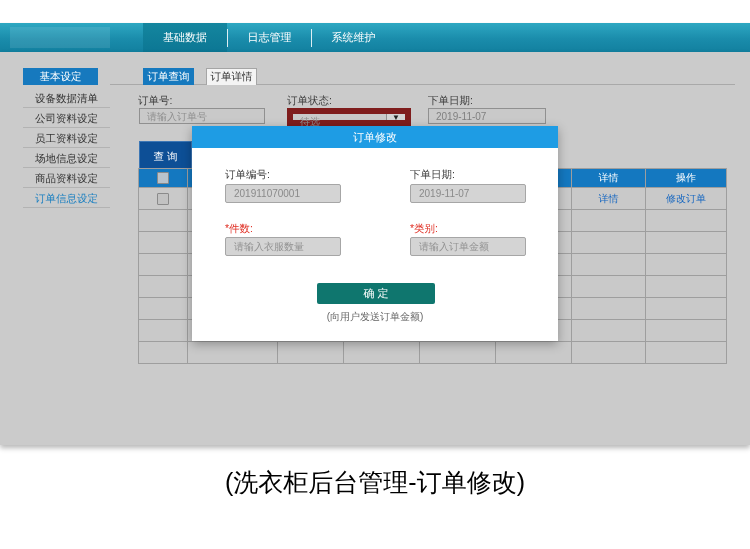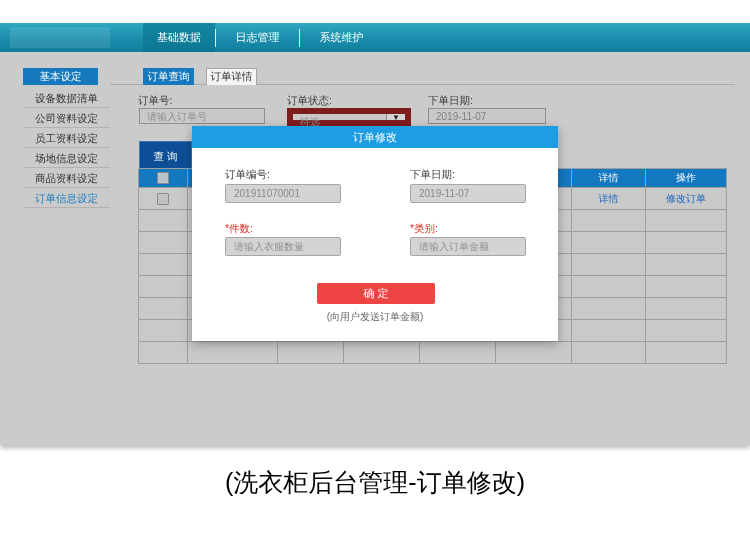--- a/index.html
+++ b/index.html
@@ -9,21 +9,21 @@
 
   
   .navbar { position:absolute; left:0; top:23px; width:750px; height:29px;
             background:linear-gradient(to bottom,#2ea8c2 0%,#1a8cab 55%,#12809f 100%);
             box-shadow:0 1px 2px rgba(0,0,0,.25); }
   .nav-logo { position:absolute; left:10px; top:4px; width:100px; height:21px;
               background:rgba(255,255,255,.10); }
   .nav-tabs { position:absolute; left:143px; top:0; height:29px; display:flex; align-items:stretch; }
   .nav-tab { width:83px; display:flex; align-items:center; justify-content:center;
              color:#fff; font-size:11px; cursor:pointer; }
-  .nav-tab.active { width:72px; background:linear-gradient(to bottom,#14869f,#0c7794); }
+  .nav-tab.active { width:84px; background:linear-gradient(to bottom,#14869f,#0c7794); }
   .nav-sep { width:1px; height:18px; margin:auto 0; background:rgba(255,255,255,.85); }
 
   
   .content { position:absolute; left:0; top:52px; width:750px; height:393px;
              background:#cbcbcb; box-shadow:0 3px 5px rgba(0,0,0,.28); }
 
   
   .sidebar-header { position:absolute; left:23px; top:16px; width:75px; height:17px;
                     background:#1679be; color:#fff; font-size:10.5px;
                     display:flex; align-items:center; justify-content:center; cursor:pointer; }
@@ -73,21 +73,21 @@
   .m-label { position:absolute; font-size:10.5px; color:#3d3d3d; }
   .m-label.req { color:#e03126; }
   .m-input { position:absolute; height:19px; width:116px; background:#d4d4d4;
              border:1px solid #a6a6a6; border-radius:2px; font-size:10px; color:#8a8a8a;
              padding:0 8px; font-family:inherit; }
   .m-input::placeholder { color:#929292; opacity:1; }
   .col-l { left:33px; } .col-r { left:218px; }
   .row1-label { top:42px; } .row1-input { top:58px; }
   .row2-label { top:96px; } .row2-input { top:111px; }
   .confirm-btn { position:absolute; left:125px; top:157px; width:118px; height:21px;
-                 background:#ef4444; border:none; border-radius:2px; color:#fff; font-size:11px;
+                 background:#0f766e; border:none; border-radius:2px; color:#fff; font-size:11px;
                  letter-spacing:3px; padding-left:3px; cursor:pointer; font-family:inherit; }
   .modal-hint { position:absolute; left:0; top:184px; width:100%; text-align:center;
                 font-size:10px; color:#666; }
 
   
   .caption { position:absolute; left:0; top:466px; width:100%; text-align:center;
              font-size:25px; color:#000; }
 </style>
 </head>
 <body>

